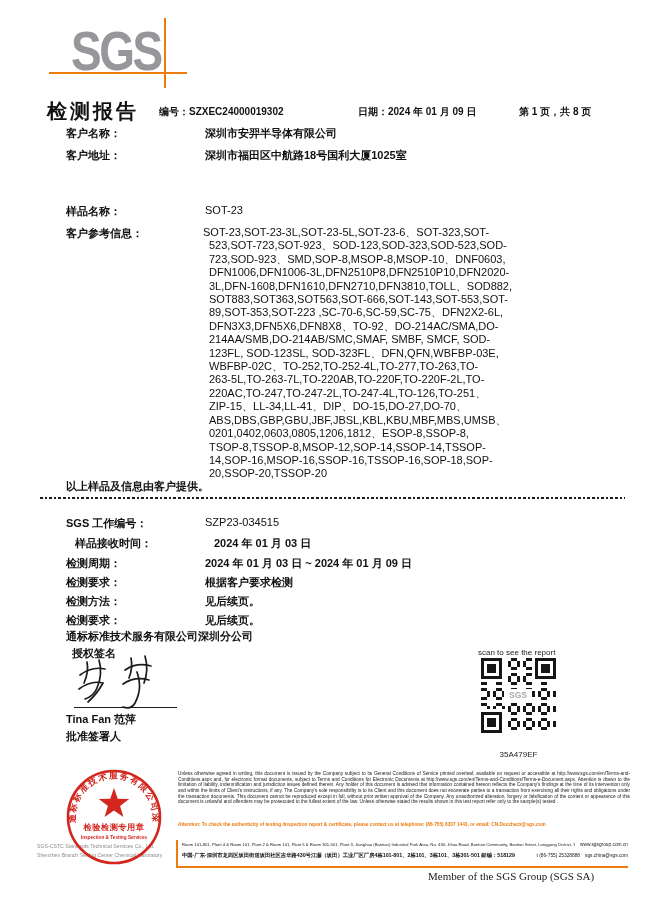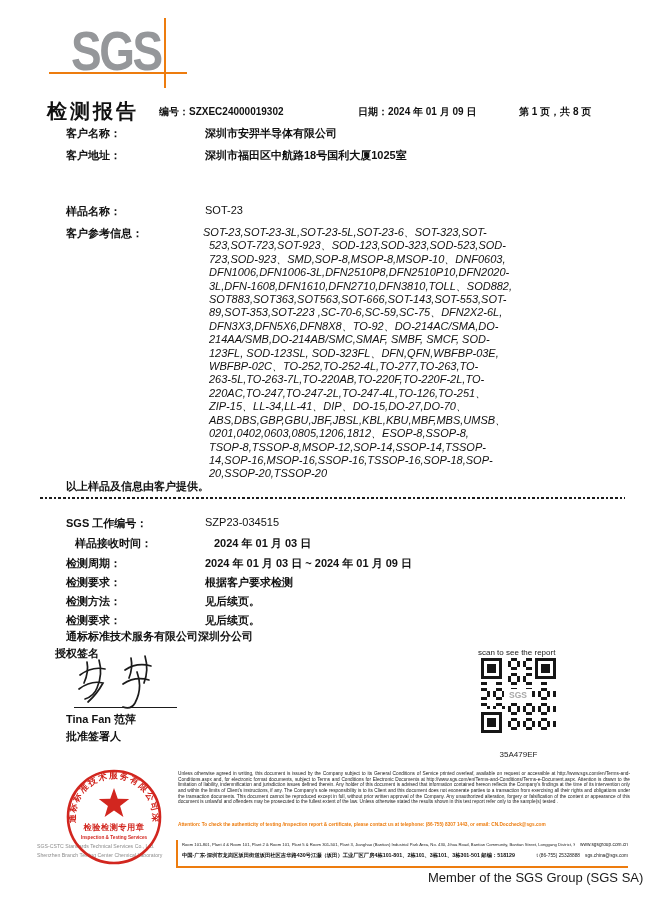--- a/index.html
+++ b/index.html
@@ -27,21 +27,21 @@
   .qr-id{font-size:8px;color:#222;text-align:center;}
   .qr-center{background:#fff;color:#a8a8a8;font-weight:bold;font-size:8.5px;line-height:12px;text-align:center;}
   .legal{font-size:4.75px;line-height:5.65px;text-align:justify;color:#232323;}
   .attention{font-size:4.75px;line-height:5.6px;font-weight:bold;color:var(--accent,#e87c18);}
   .addr-row{display:flex;align-items:baseline;}
   .addr-en{font-size:4.2px;color:#222;flex:1;white-space:nowrap;overflow:hidden;}
   .addr-cn{font-size:5.3px;font-weight:bold;color:#111;flex:1;white-space:nowrap;overflow:hidden;}
   .addr-side{font-size:4.8px;color:#222;margin-left:5px;white-space:nowrap;}
   .foot-vline{width:1.5px;background:var(--accent,#ed7c0e);}
   .foot-hline{height:1.6px;background:var(--accent,#ed7c0e);}
-  .member{font-size:13px;color:#1a1a1a;white-space:nowrap;}
+  .member{font-size:11px;color:#1a1a1a;white-space:nowrap;font-family:Liberation Serif, serif;}
   .co-en{font-size:5.2px;color:#8c8c8c;line-height:9.5px;white-space:nowrap;}
   .stamp-svg text{fill:var(--stamp-red,#d2261f);font-weight:bold;}
 </style>
 </head>
 <body>
 
 <div class="page">
 
   <div class="abs logo-text" style="left:71px;top:27px;">SGS</div>
   <div class="abs logo-hline" style="left:49px;top:72px;width:138px;"></div>
@@ -63,21 +63,21 @@
   <div class="abs row" style="left:66px;top:148px;">
     <span class="lbl">客户地址：</span>
     <span class="val bold">深圳市福田区中航路18号国利大厦1025室</span>
   </div>
 
   <div class="abs row" style="left:66px;top:204px;">
     <span class="lbl">样品名称：</span>
     <span class="val">SOT-23</span>
   </div>
   <div class="abs lbl" style="left:66px;top:226px;text-align:right;">客户参考信息：</div>
-  <div class="abs ref-lines" style="left:203px;top:226px;font-style:italic;">
+  <div class="abs ref-lines" style="left:203px;top:226px;">
     <div class="ref-line">SOT-23,SOT-23-3L,SOT-23-5L,SOT-23-6、SOT-323,SOT-</div>
     <div class="ref-line">523,SOT-723,SOT-923、SOD-123,SOD-323,SOD-523,SOD-</div>
     <div class="ref-line">723,SOD-923、SMD,SOP-8,MSOP-8,MSOP-10、DNF0603,</div>
     <div class="ref-line">DFN1006,DFN1006-3L,DFN2510P8,DFN2510P10,DFN2020-</div>
     <div class="ref-line">3L,DFN-1608,DFN1610,DFN2710,DFN3810,TOLL、SOD882,</div>
     <div class="ref-line">SOT883,SOT363,SOT563,SOT-666,SOT-143,SOT-553,SOT-</div>
     <div class="ref-line">89,SOT-353,SOT-223 ,SC-70-6,SC-59,SC-75、DFN2X2-6L,</div>
     <div class="ref-line">DFN3X3,DFN5X6,DFN8X8、TO-92、DO-214AC/SMA,DO-</div>
     <div class="ref-line">214AA/SMB,DO-214AB/SMC,SMAF, SMBF, SMCF, SOD-</div>
     <div class="ref-line">123FL, SOD-123SL, SOD-323FL、DFN,QFN,WBFBP-03E,</div>
@@ -114,21 +114,21 @@
   <div class="abs row" style="left:66px;top:594px;">
     <span class="lbl">检测方法：</span>
     <span class="val bold">见后续页。</span>
   </div>
   <div class="abs row" style="left:66px;top:613px;">
     <span class="lbl">检测要求：</span>
     <span class="val bold">见后续页。</span>
   </div>
 
   <div class="abs lbl" style="left:66px;top:629px;">通标标准技术服务有限公司深圳分公司</div>
-  <div class="abs lbl" style="left:55px;top:646px;font-family:Liberation Serif, serif;">授权签名</div>
+  <div class="abs lbl" style="left:72px;top:646px;font-family:Liberation Serif, serif;">授权签名</div>
   <svg class="abs sig-svg" style="left:70px;top:653px;" width="120" height="56" viewBox="0 0 120 56">
     <path d="M10,22 Q22,13 35,16"></path>
     <path d="M17,9 Q19,19 14,30"></path>
     <path d="M29,7 Q33,21 27,35 Q24,43 15,46"></path>
     <path d="M9,36 Q21,27 33,30 Q27,41 18,49"></path>
     <path d="M55,17 Q67,9 81,13"></path>
     <path d="M61,5 Q63,15 59,25"></path>
     <path d="M75,3 Q79,17 74,30"></path>
     <path d="M53,31 Q65,23 79,27"></path>
     <path d="M67,19 Q73,35 65,50 Q61,57 53,54"></path>

